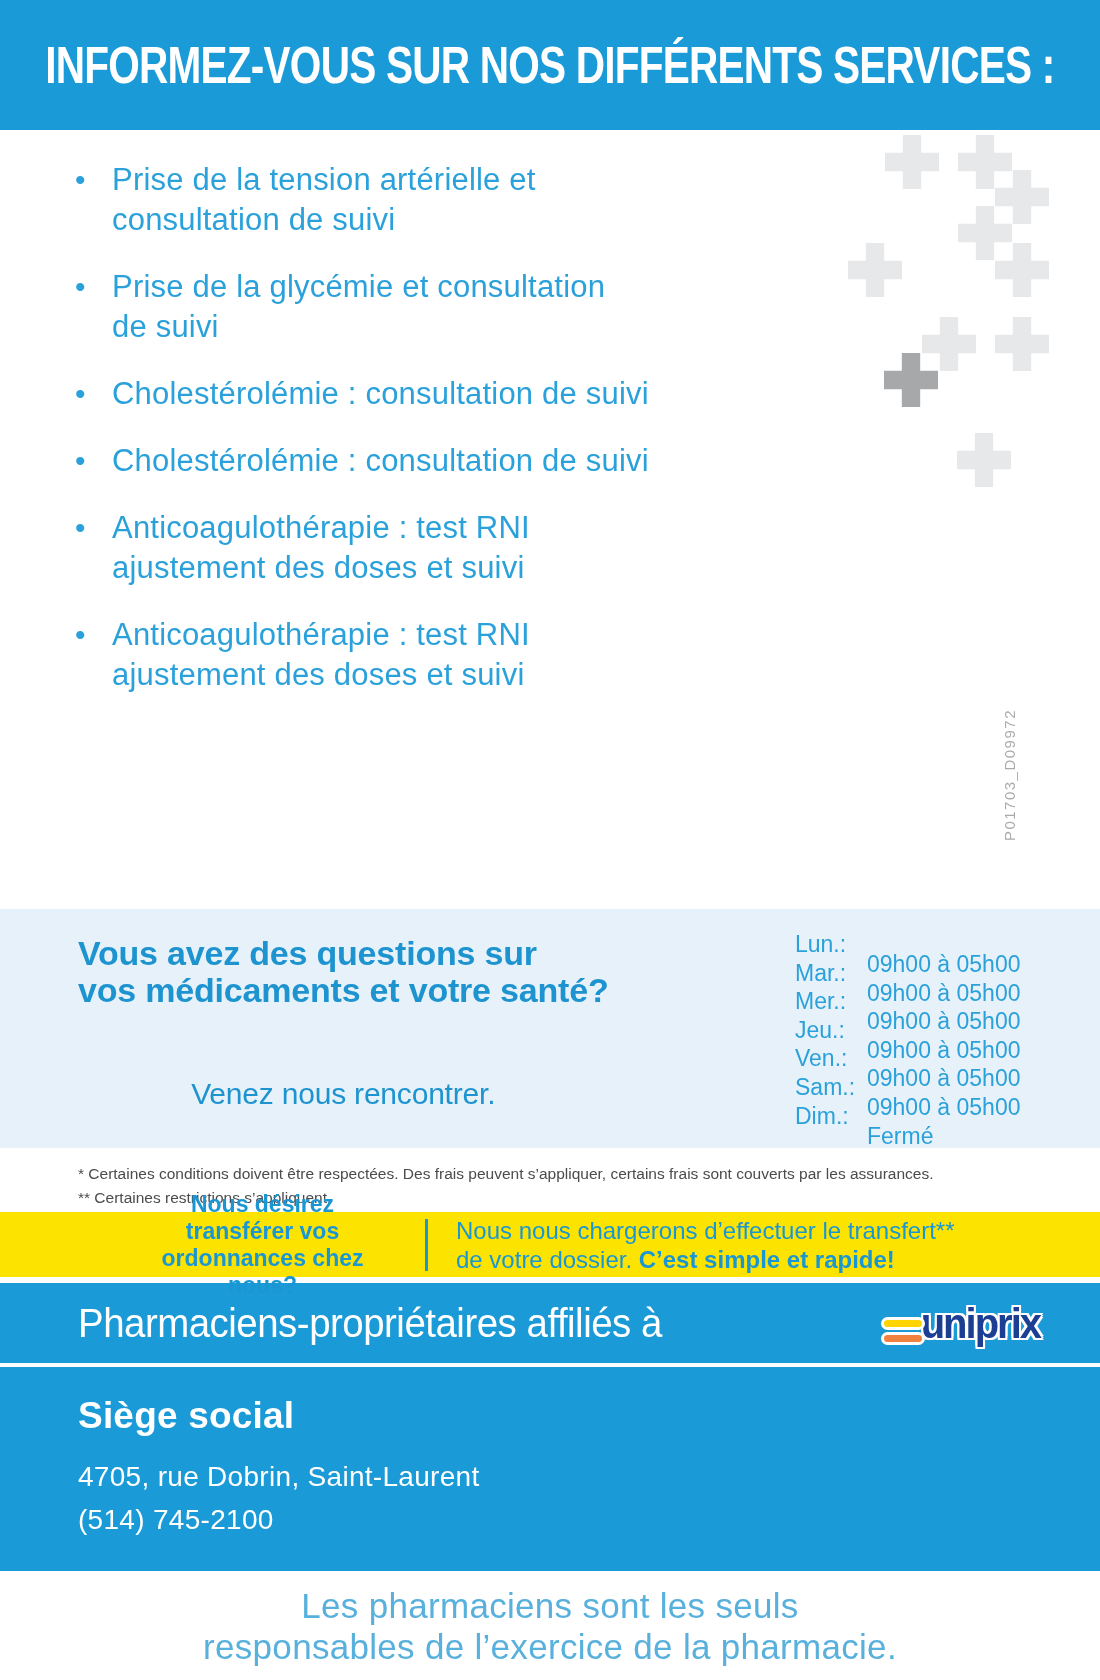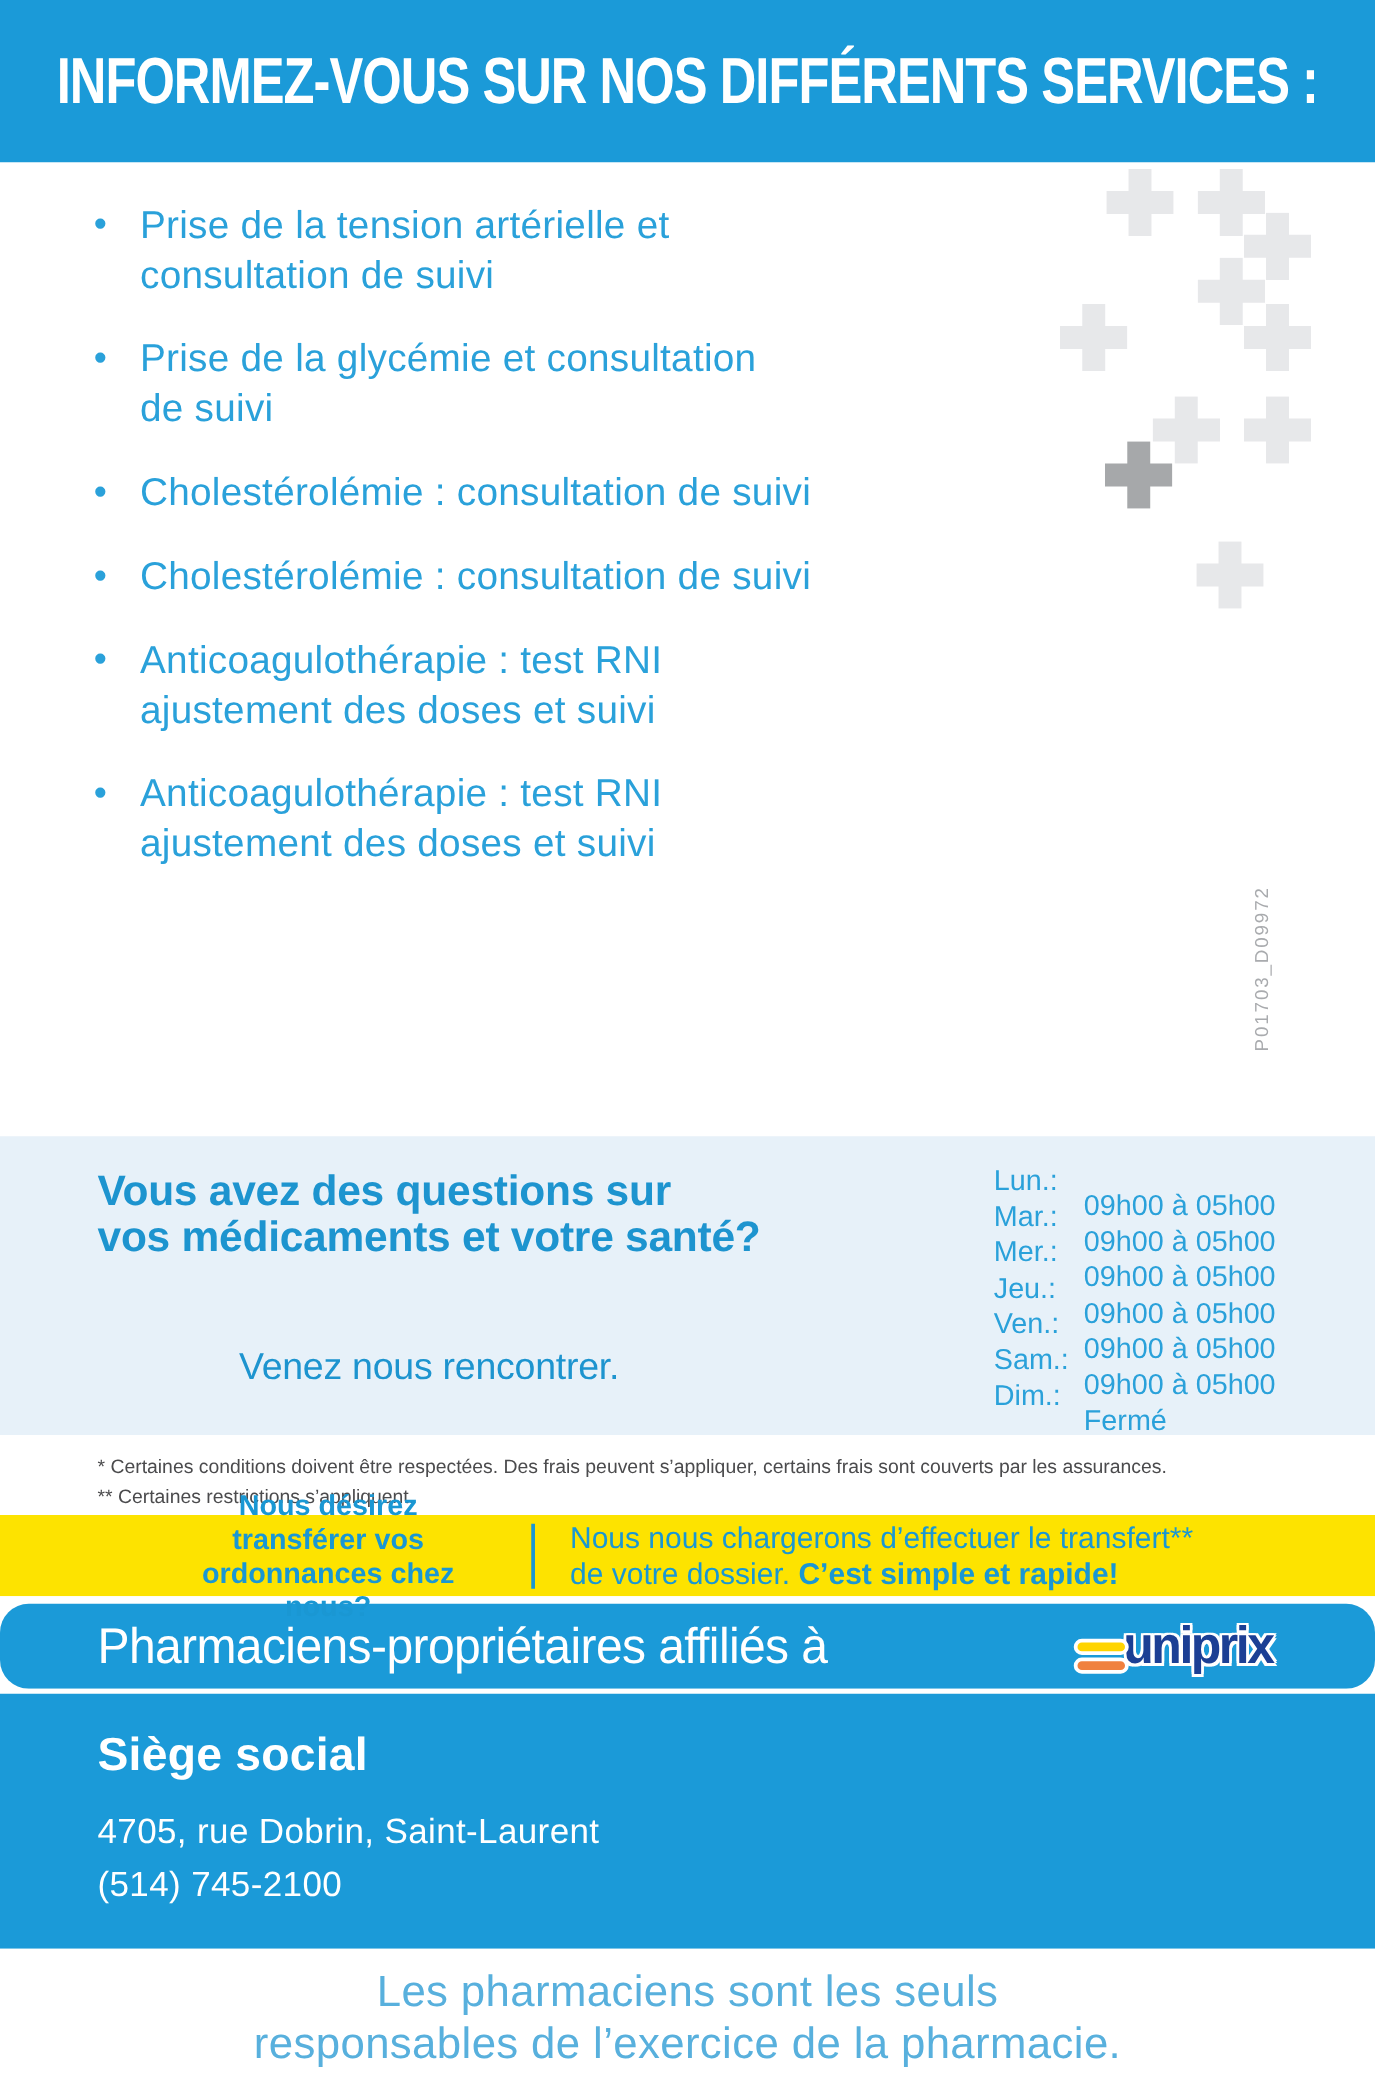--- a/index.html
+++ b/index.html
@@ -60,21 +60,21 @@
 
   
   .transfer{height:65px;background:var(--yellow);display:flex;align-items:center;justify-content:flex-start;padding-left:135px;}
   .transfer .ask{width:255px;text-align:center;color:var(--yellow_text);font-weight:bold;font-size:23px;line-height:27px;}
   .transfer .vline{width:3px;height:52px;background:var(--yellow_text);margin:0 28px 0 35px;}
   .transfer .ans{color:var(--yellow_text);font-size:24px;line-height:29px;}
   .transfer .ans b{font-weight:bold;}
 
   
   .gap6{height:6px;background:#ffffff;}
-  .affil{height:68px;background:var(--blue_main);display:flex;align-items:center;justify-content:space-between;padding:0 82px 0 78px;border-radius:23px;}
+  .affil{height:80px;background:var(--blue_main);display:flex;align-items:center;justify-content:space-between;padding:0 60px 0 78px;}
   .affil .label{color:#ffffff;font-size:40px;letter-spacing:-0.5px;transform:scaleX(0.96);transform-origin:left center;}
   .logo{display:flex;align-items:flex-end;}
   .logo .bars{display:flex;flex-direction:column;margin-right:-4px;position:relative;z-index:1;}
   .logo .bar{width:44px;height:13px;border:3px solid #ffffff;border-radius:9px;margin:1px 0;}
   .logo .bar.y{background:var(--logo_yellow);}
   .logo .bar.o{background:var(--logo_orange);}
   .logo .wordmark{font-size:40px;font-weight:bold;color:var(--logo_navy);letter-spacing:-2px;
       text-shadow:-2px 0 0 #fff,2px 0 0 #fff,0 -2px 0 #fff,0 2px 0 #fff,-2px -2px 0 #fff,2px 2px 0 #fff,-2px 2px 0 #fff,2px -2px 0 #fff;
       transform:scaleY(1.05);}
   .gap4{height:4px;background:#ffffff;}

